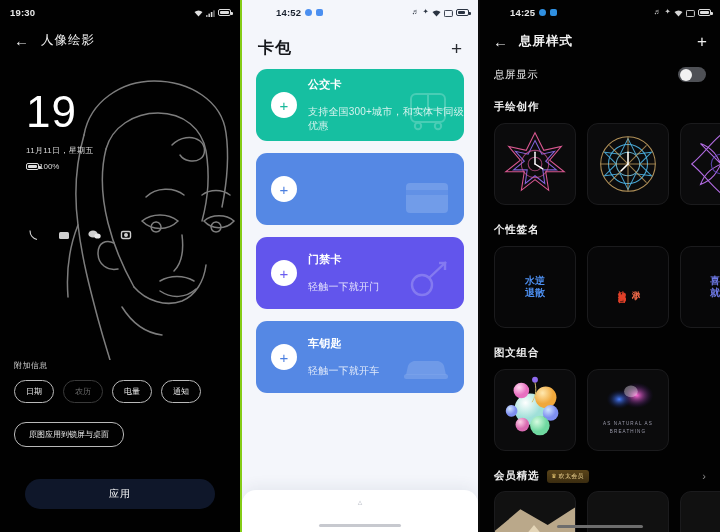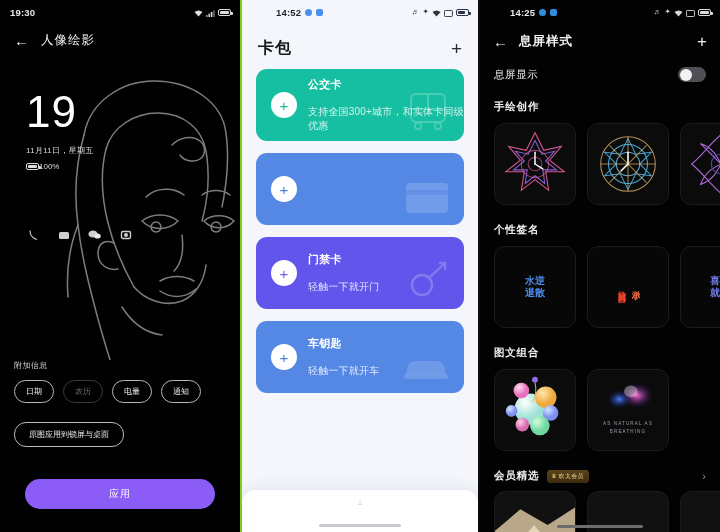--- a/index.html
+++ b/index.html
@@ -266,21 +266,21 @@
       </div>
     </div>
 
     <div class="p1-sec second">
       <div class="chips">
         <div class="chip wide">原图应用到锁屏与桌面</div>
       </div>
     </div>
 
     <div class="p1-apply-wrap">
-      <div class="p1-apply" style="background:#8b5cf6">应用</div>
+      <div class="p1-apply" style="background:#0f172a">应用</div>
     </div>
   </div>
 
   <div class="panel panel-2">
     <div class="p2-gradtop"></div>
 
     <div class="statusbar sb-light">
       <div class="sb-left" style="margin-left:24px">
         <span class="sb-time">14:52</span>
         <span class="dotind round" style="background:#4b8ff0"></span>

